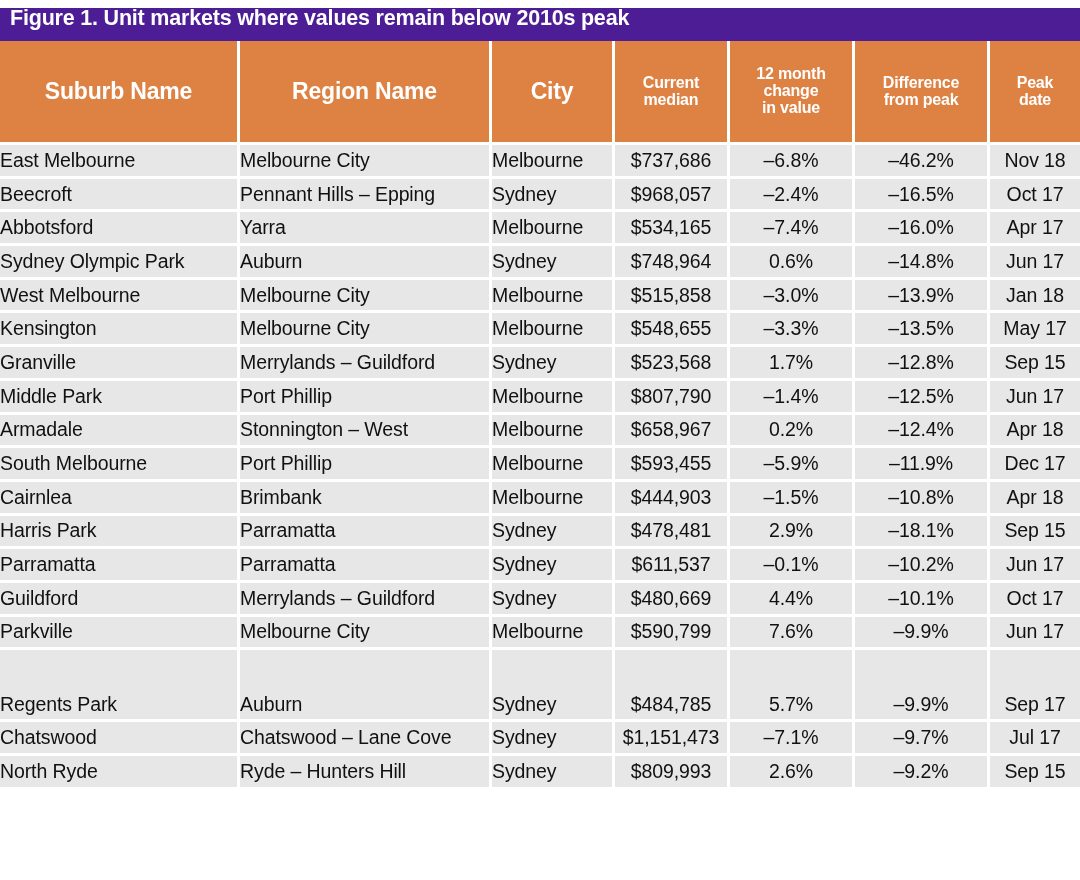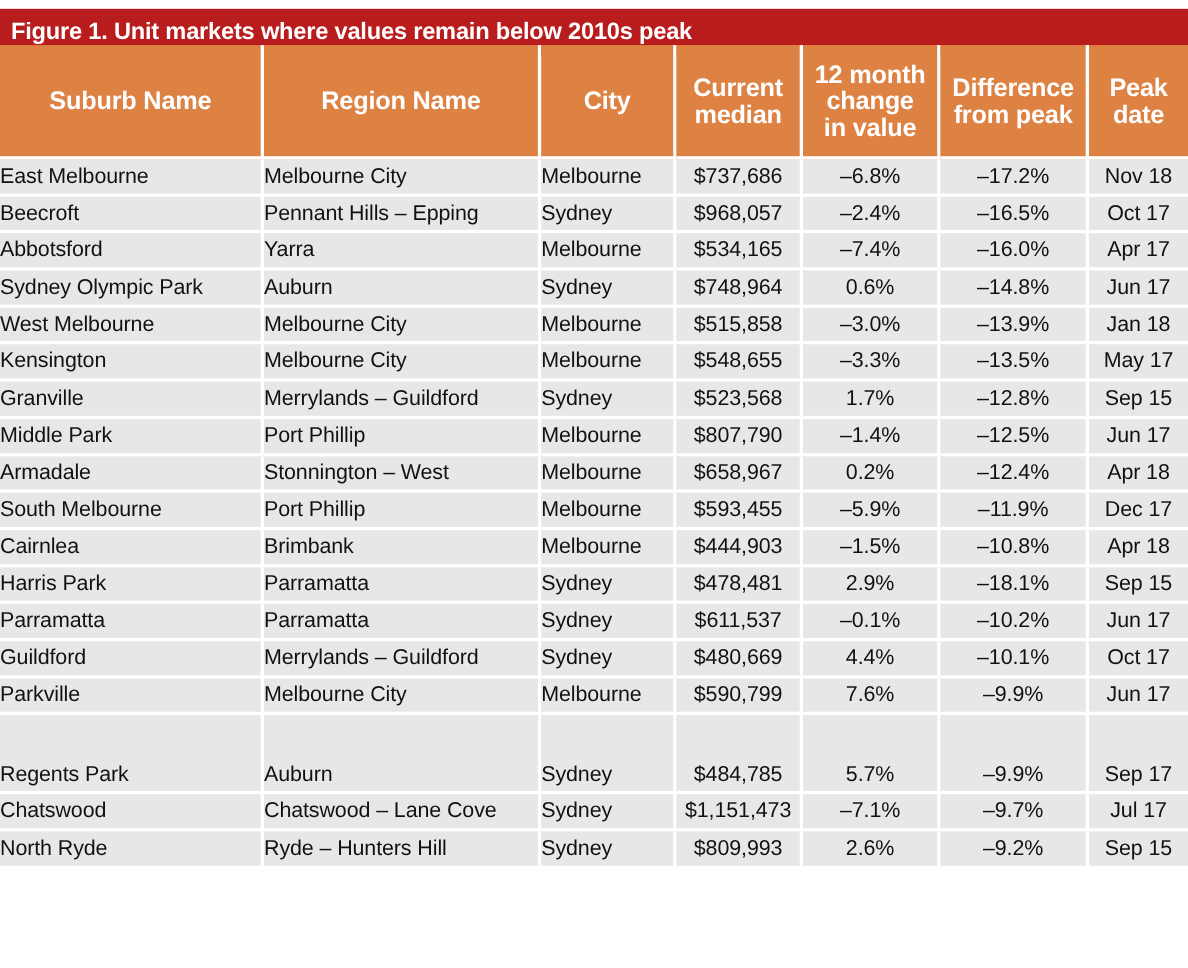--- a/index.html
+++ b/index.html
@@ -22,24 +22,24 @@
     background: #ffffff;
   }
 
   
   .title-bar {
     position: absolute;
     left: 0;
     top: 8px;
     width: 1080px;
     height: 42px;
-    background: #b91c1c;
+    background: #4c1d95;
     box-sizing: border-box;
     display: flex;
-    align-items: center;
+    align-items: flex-start;
   }
   .title-text {
     color: #ffffff;
     font-size: 21.5px;
     font-weight: 600;
     letter-spacing: -0.2px;
     padding-left: 10px;
     line-height: 1;
     white-space: nowrap;
   }
@@ -74,21 +74,21 @@
     color: #ffffff;
     height: 104px;
     vertical-align: middle;
     text-align: center;
     font-size: 23px;
     font-weight: 600;
     line-height: 1.05;
     letter-spacing: -0.2px;
     padding: 0 3px;
   }
-  table.grid thead th.small-head { font-size: 23px; }
+  table.grid thead th.small-head { font-size: 16px; }
 
   
   table.grid tbody td {
     background: #E7E7E7;
     color: #111111;
     height: 33.7px;
     font-size: 19.5px;
     font-weight: 400;
     letter-spacing: -0.1px;
     vertical-align: middle;
@@ -158,21 +158,21 @@
         </th>
       </tr>
     </thead>
     <tbody id="table-body">
         <tr>
           <td class="c-suburb">East Melbourne</td>
           <td class="c-region">Melbourne City</td>
           <td class="c-city">Melbourne</td>
           <td class="c-median">$737,686</td>
           <td class="c-change">–6.8%</td>
-          <td class="c-diff">–17.2%</td>
+          <td class="c-diff">–46.2%</td>
           <td class="c-peak">Nov 18</td>
         </tr>
         <tr>
           <td class="c-suburb">Beecroft</td>
           <td class="c-region">Pennant Hills – Epping</td>
           <td class="c-city">Sydney</td>
           <td class="c-median">$968,057</td>
           <td class="c-change">–2.4%</td>
           <td class="c-diff">–16.5%</td>
           <td class="c-peak">Oct 17</td>

